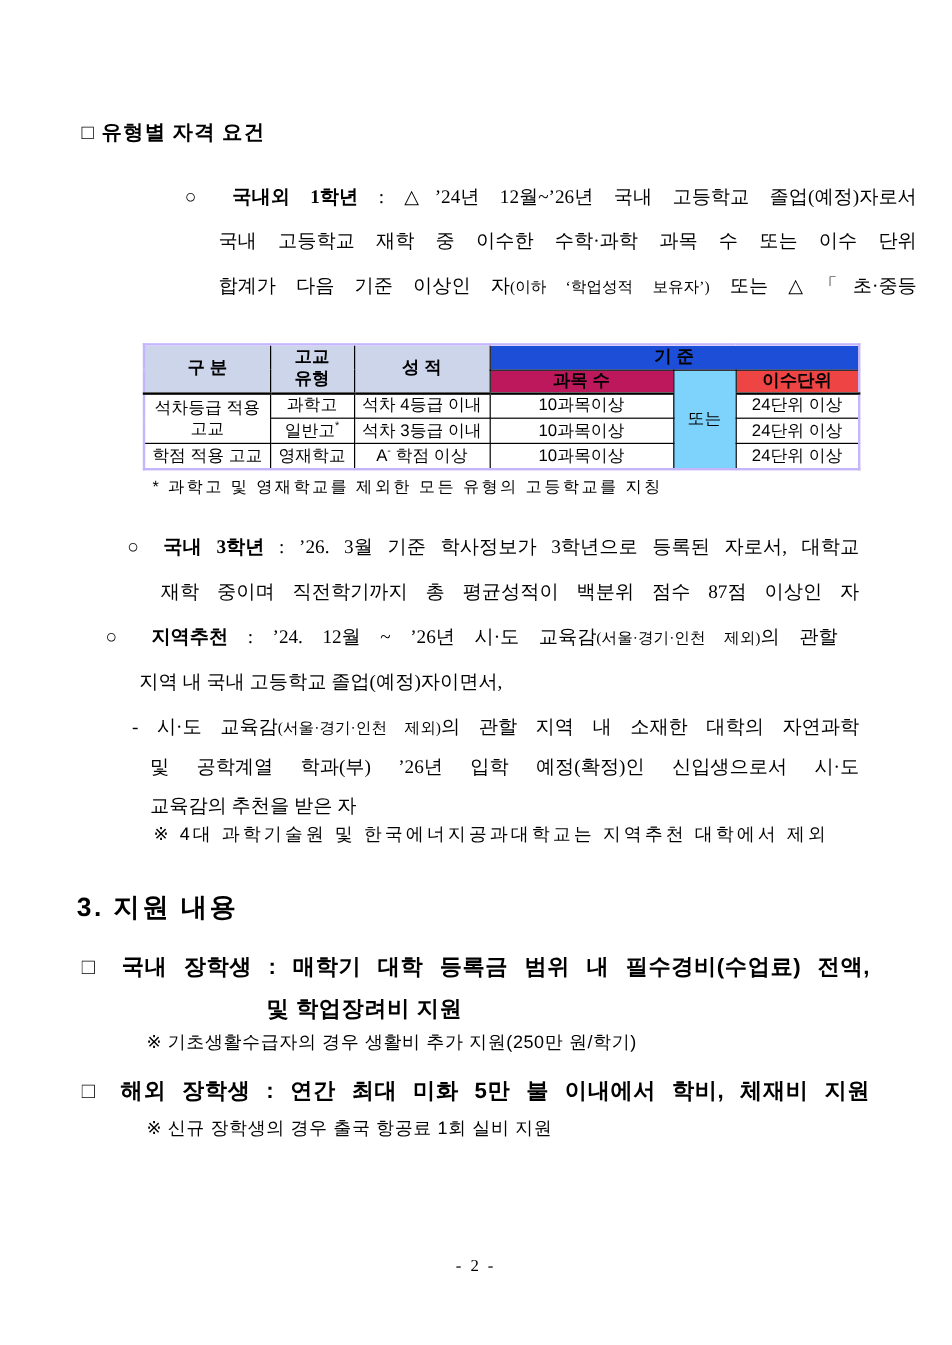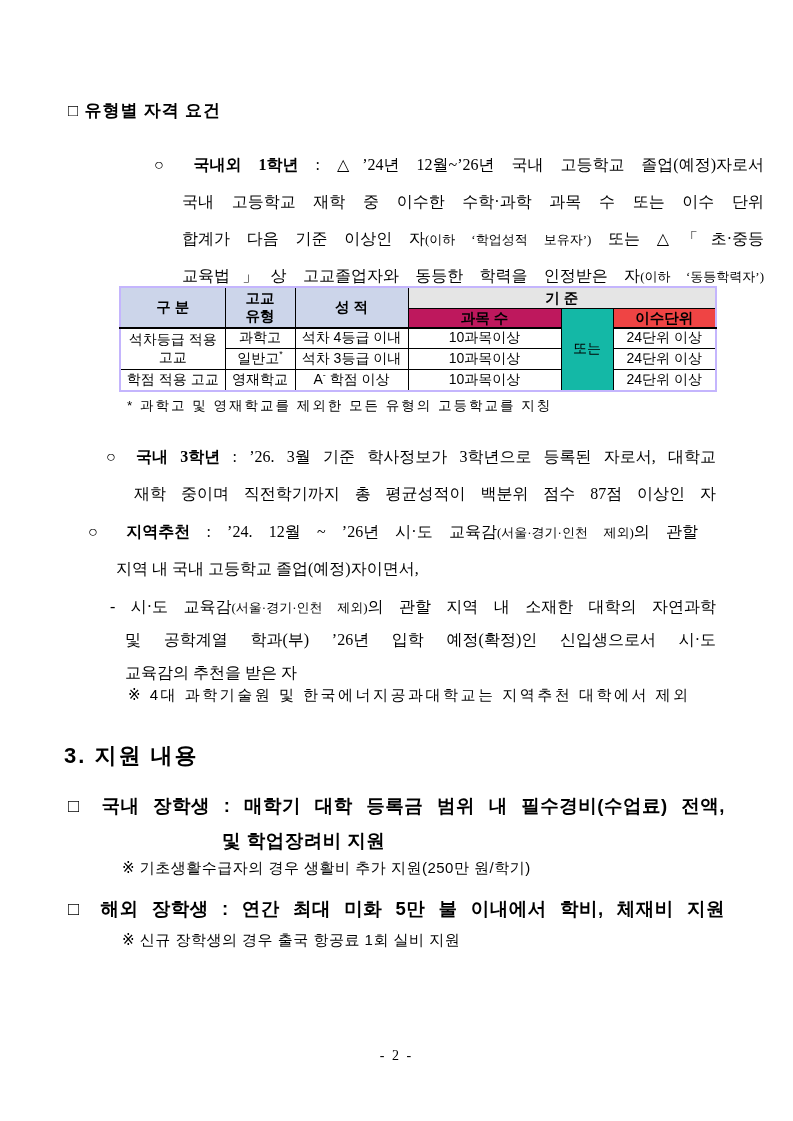--- a/index.html
+++ b/index.html
@@ -73,45 +73,42 @@
   <div class="b-line jline">
     <span>○</span>
     <span class="bold">국내외 1학년</span><span> : </span><span>△’24년 12월~’26년 국내 고등학교 졸업(예정)자로서</span>
   </div>
   <div class="b-line jline indent28">
     <span>국내 고등학교 재학 중 이수한 수학·과학 과목 수 또는 이수 단위</span>
   </div>
   <div class="b-line jline indent28">
     <span>합계가 다음 기준 이상인 자</span><span class="small">(이하 ‘학업성적 보유자’)</span><span> 또는 △「초·중등</span>
   </div>
-  <div class="b-line jline indent28">
-    <span>교육법」상 고교졸업자와 동등한 학력을 인정받은 자</span><span class="small">(이하 ‘동등학력자’)</span>
-  </div>
 </div>
 
 <div class="abs" id="qual-table">
   <table>
     <colgroup>
       <col style="width:105px">
         <col style="width:70px">
         <col style="width:113px">
       <col style="width:153px">
         <col style="width:52px">
         <col style="width:103px">
     </colgroup>
     <tbody>
         <tr class="r1">
       <td class="th hb" rowspan="2" style="background: rgb(204, 213, 234);">구 분</td>
       <td class="th hb" rowspan="2" style="background: rgb(204, 213, 234);"><span>고교</span><br><span>유형</span></td>
       <td class="th hb" rowspan="2" style="background: rgb(204, 213, 234);">성 적</td>
-      <td class="th" colspan="3" style="background: #e5e5e5;">기 준</td>
+      <td class="th" colspan="3" style="background: #1d4ed8;">기 준</td>
     </tr>
     <tr class="r2">
       <td class="th hb" style="background: #be185d;">과목 수</td>
-      <td class="or-cell" rowspan="4" style="background: #14b8a6;">또는</td>
+      <td class="or-cell" rowspan="4" style="background: #7dd3fc;">또는</td>
       <td class="th hb" style="background: #ef4444;">이수단위</td>
     </tr>
     <tr class="rd">
       <td rowspan="2"><span>석차등급 적용</span><br><span>고교</span></td>
       <td>과학고</td>
       <td>석차 4등급 이내</td>
       <td>10과목이상</td>
       <td>24단위 이상</td>
     </tr>
     <tr class="rd">

